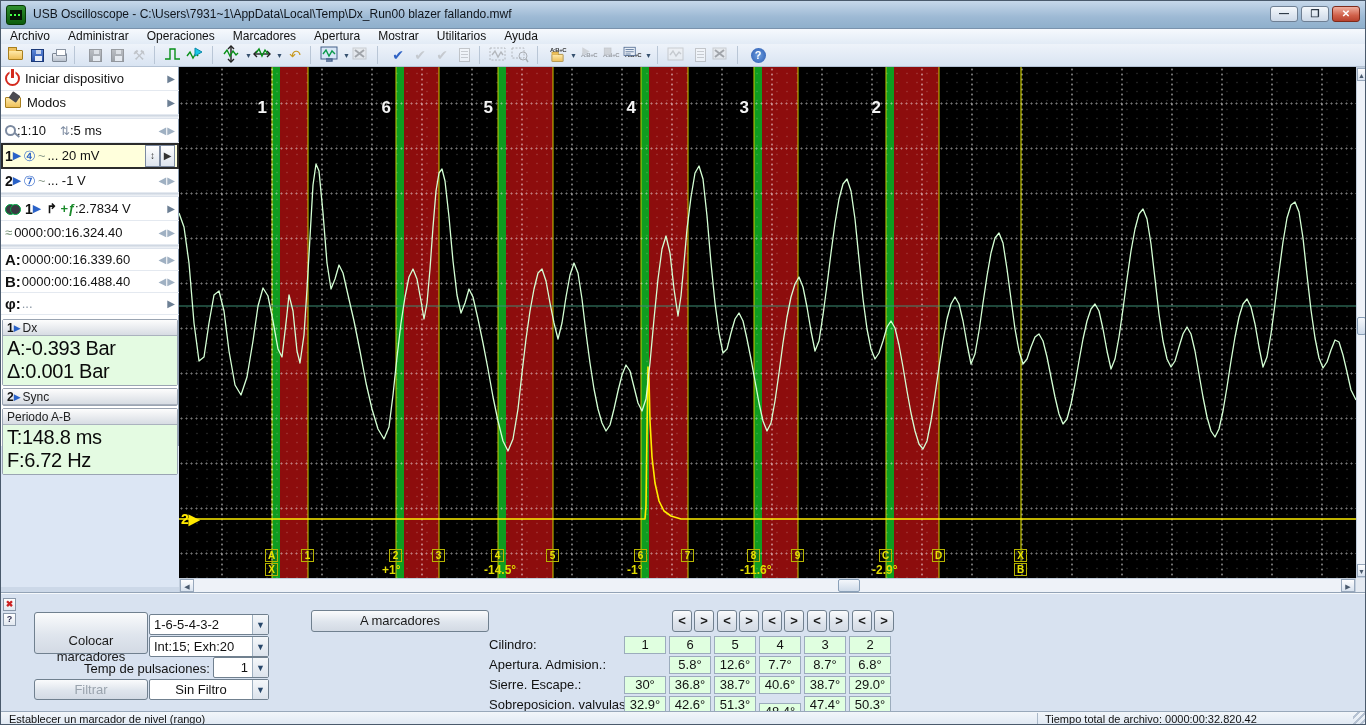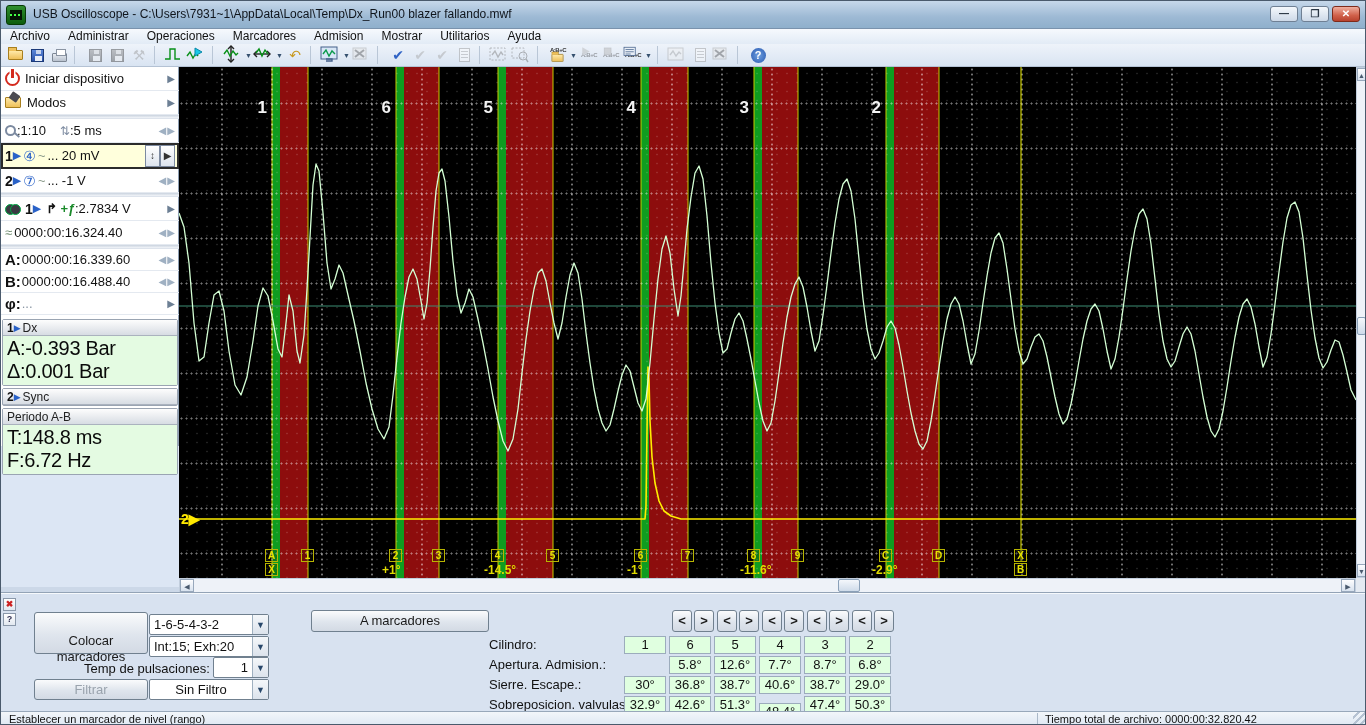--- a/index.html
+++ b/index.html
@@ -115,21 +115,21 @@
     <div class="abs" id="appicon">
         <span class="scr"></span>
         <span class="tr"></span>
       </div>
     <div class="abs" id="title-text">USB Oscilloscope - C:\Users\7931~1\AppData\Local\Temp\Dx_Run00 blazer fallando.mwf</div>
     <div class="abs winbtn" style="left:1269px;">—</div>
     <div class="abs winbtn" style="left:1300px;">❐</div>
     <div class="abs winbtn" id="btn-close" style="left:1331px;">✕</div>
   </div>
 
-  <div class="abs" id="menubar"><span class="menu-item">Archivo</span><span class="menu-item">Administrar</span><span class="menu-item">Operaciones</span><span class="menu-item">Marcadores</span><span class="menu-item">Admision</span><span class="menu-item">Mostrar</span><span class="menu-item">Utilitarios</span><span class="menu-item">Ayuda</span></div>
+  <div class="abs" id="menubar"><span class="menu-item">Archivo</span><span class="menu-item">Administrar</span><span class="menu-item">Operaciones</span><span class="menu-item">Marcadores</span><span class="menu-item">Apertura</span><span class="menu-item">Mostrar</span><span class="menu-item">Utilitarios</span><span class="menu-item">Ayuda</span></div>
 
   <div class="abs" id="toolbar">
       <span class="tb">
         <span class="k-folder"></span>
       </span>
       <span class="tb">
         <span class="k-floppy"></span>
       </span>
       <span class="tb">
         <span class="k-printer"></span>

